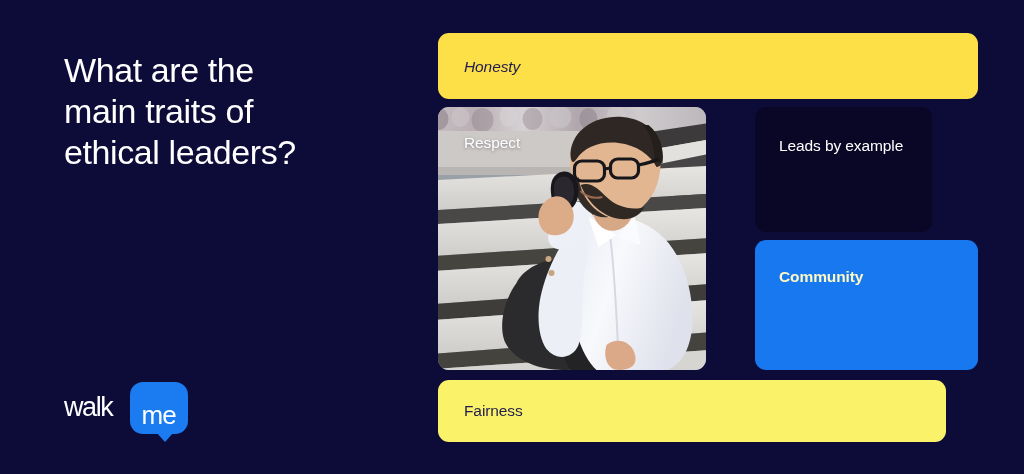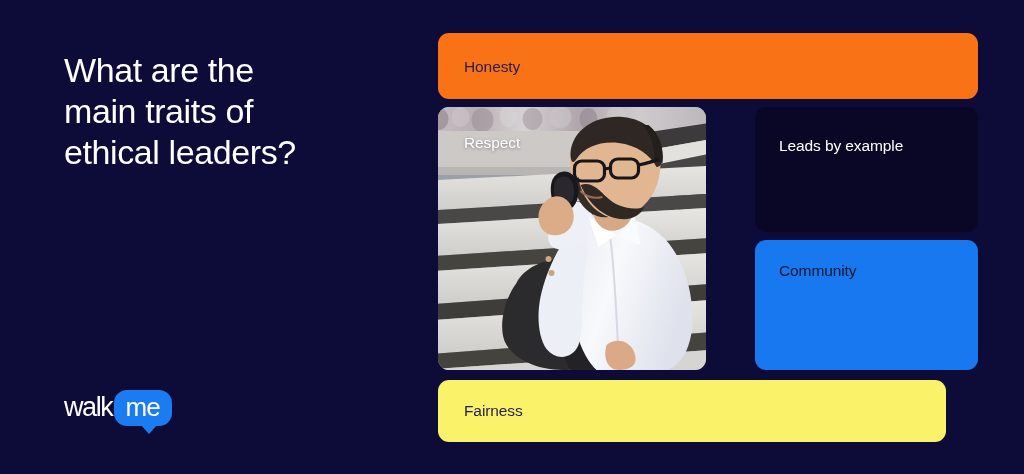--- a/index.html
+++ b/index.html
@@ -53,24 +53,24 @@
     font-family: "Liberation Sans", sans-serif;
     font-size: 27px;
     font-weight: 400;
     letter-spacing: -1.4px;
     line-height: 1;
     position: relative;
     top: -1px;
   }
   .logo-bubble {
     position: relative;
-    margin-left: 2px;
+    margin-left: 18px;
     background: #1b7cf2;
     border-radius: 13px;
-    padding: 3px 12px 4px 11px;
+    padding: 19px 12px 4px 11px;
     display: inline-block;
   }
   .logo-bubble-text {
     color: #ffffff;
     font-family: "Liberation Sans", sans-serif;
     font-size: 26px;
     font-weight: 400;
     letter-spacing: -0.8px;
     line-height: 1.08;
     display: block;
@@ -104,21 +104,22 @@
     font-size: 15.5px;
     font-weight: 500;
     letter-spacing: -0.1px;
     line-height: 1.2;
   }
 
   
   .card-honesty {
     left: 0; top: 0;
     width: 540px; height: 66px;
-    background: #f97316;
+    background: #fde047;
+    font-style: italic;
   }
   .card-honesty .card-label {
     position: absolute;
     left: 26px; top: 25px;
     color: #221d4f;
   }
 
   
   .card-respect {
     left: 0; top: 74px;
@@ -135,39 +136,40 @@
   .photo {
     position: absolute;
     inset: 0;
     overflow: hidden;
   }
   .photo-svg { display: block; width: 100%; height: 100%; }
 
   
   .card-leads {
     left: 317px; top: 74px;
-    width: 223px; height: 125px;
+    width: 177px; height: 125px;
     background: #0a0726;
   }
   .card-leads .card-label {
     position: absolute;
     left: 24px; top: 30px;
     color: #ffffff;
   }
 
   
   .card-community {
     left: 317px; top: 207px;
     width: 223px; height: 130px;
     background: #1878f0;
   }
   .card-community .card-label {
     position: absolute;
-    left: 24px; top: 22px;
-    color: #0f172a;
+    left: 24px; top: 28px;
+    color: #fef9c3;
+    font-weight: bold;
   }
 
   
   .card-fairness {
     left: 0; top: 347px;
     width: 508px; height: 62px;
     background: #faf369;
   }
   .card-fairness .card-label {
     position: absolute;

